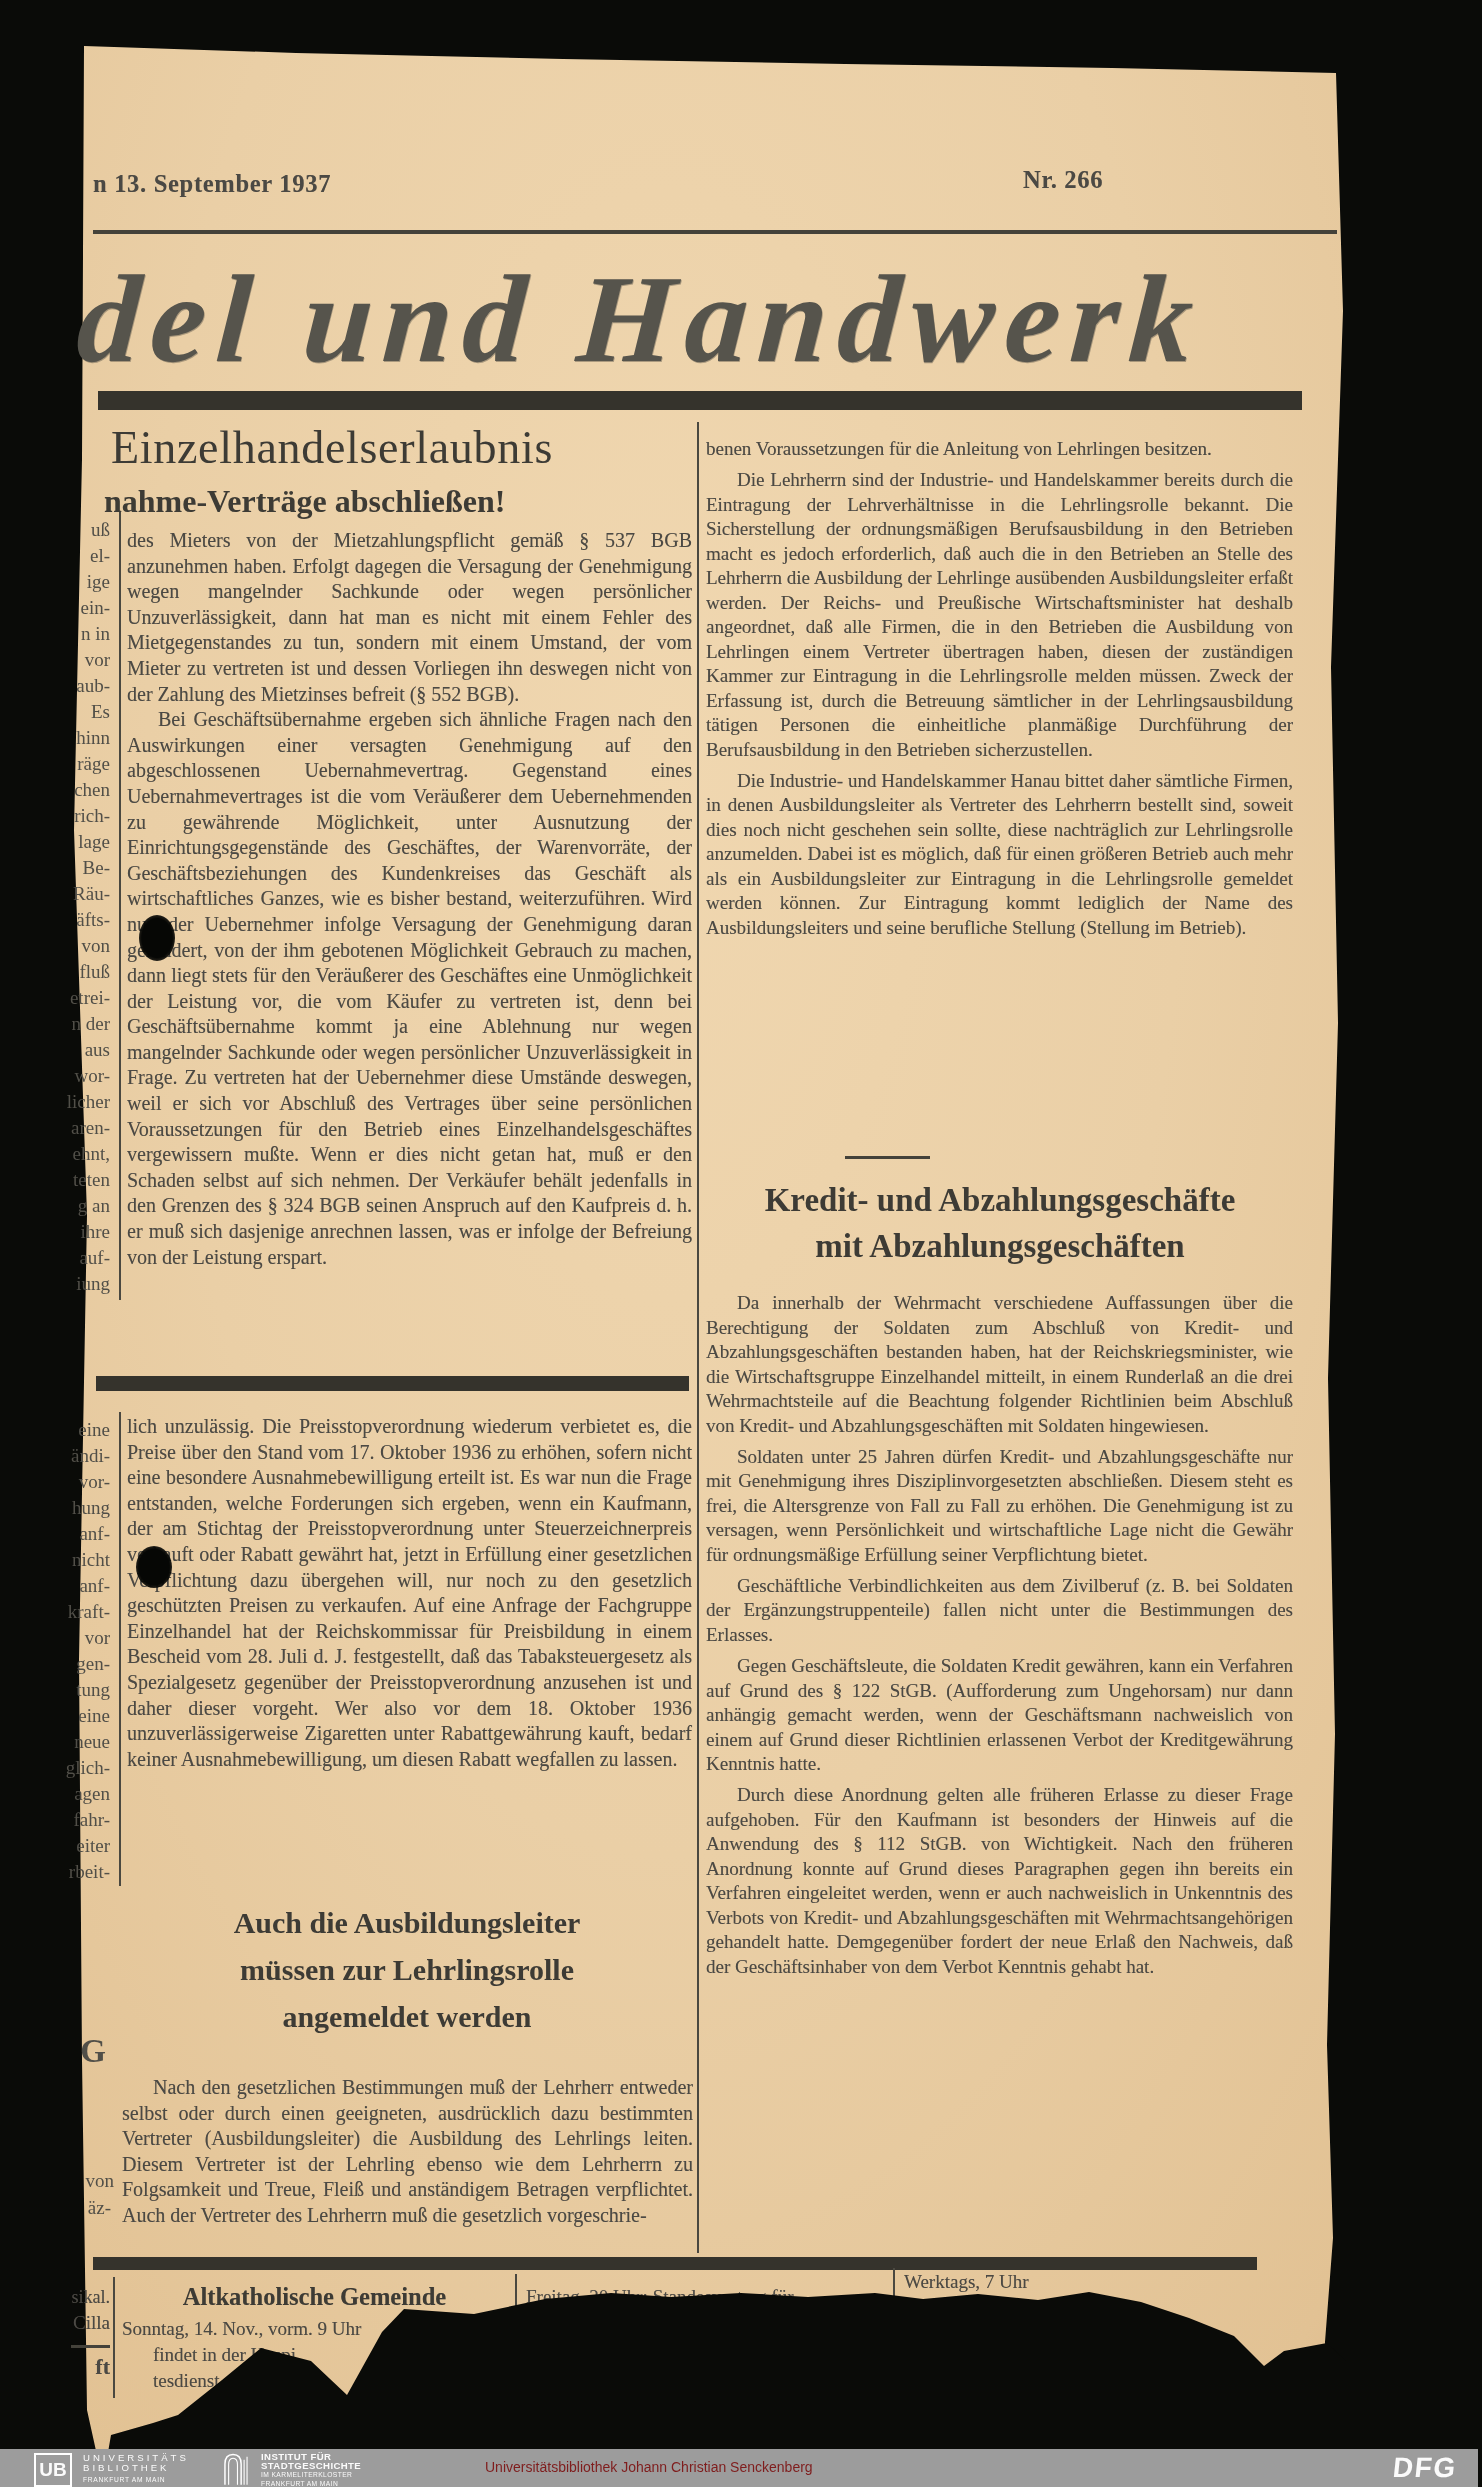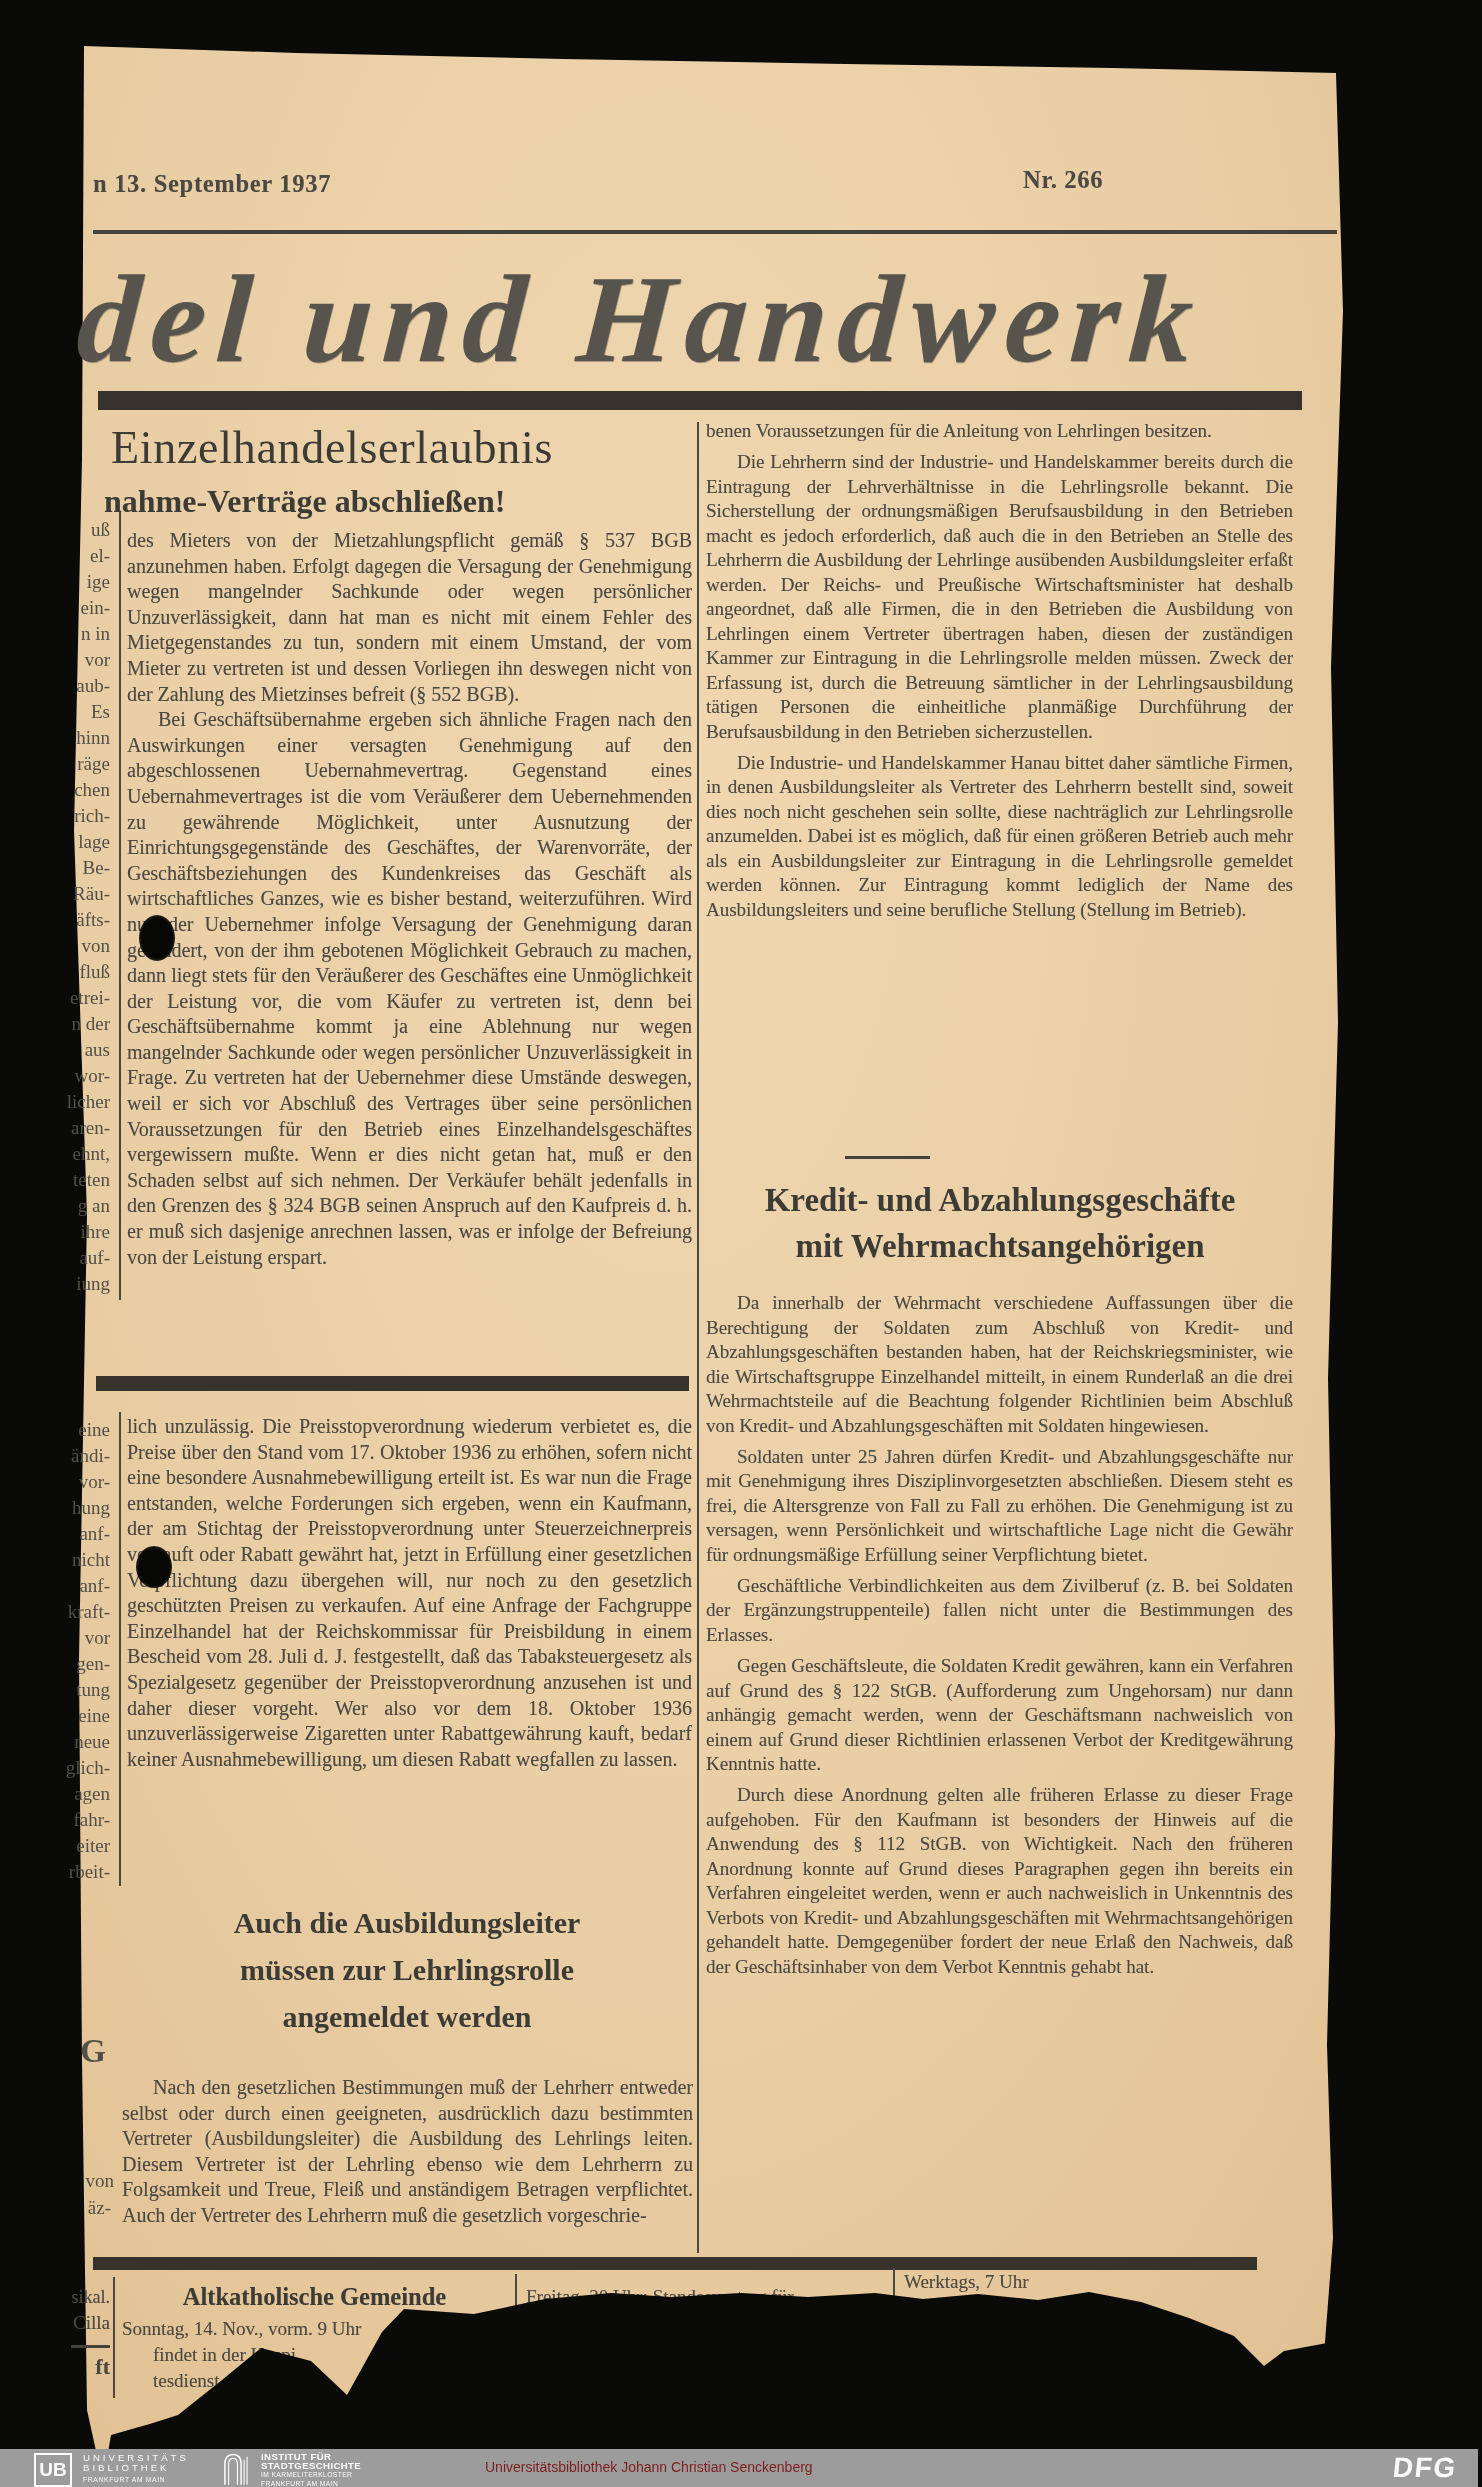--- a/index.html
+++ b/index.html
@@ -150,31 +150,31 @@
       <div>müssen zur Lehrlingsrolle</div>
       <div>angemeldet werden</div>
     </div>
 
     <div class="abs ink" style="left:122px;top:2075px;width:571px;">
       <p class="indent">Nach den gesetzlichen Bestimmungen muß der Lehrherr entweder selbst oder durch einen geeigneten, ausdrücklich dazu bestimmten Vertreter (Ausbildungsleiter) die Ausbildung des Lehrlings leiten. Diesem Vertreter ist der Lehrling ebenso wie dem Lehrherrn zu Folgsamkeit und Treue, Fleiß und anständigem Betragen verpflichtet. Auch der Vertreter des Lehrherrn muß die gesetzlich vorgeschrie-</p>
     </div>
   </div>
 
   <div class="rcol">
-    <div class="abs ink" style="left:706px;top:419px;width:587px;">
+    <div class="abs ink" style="left:706px;top:437px;width:587px;">
       <p>benen Voraussetzungen für die Anleitung von Lehrlingen besitzen.</p>
       <p class="indent">Die Lehrherrn sind der Industrie- und Handelskammer bereits durch die Eintragung der Lehrverhältnisse in die Lehrlingsrolle bekannt. Die Sicherstellung der ordnungsmäßigen Berufsausbildung in den Betrieben macht es jedoch erforderlich, daß auch die in den Betrieben an Stelle des Lehrherrn die Ausbildung der Lehrlinge ausübenden Ausbildungsleiter erfaßt werden. Der Reichs- und Preußische Wirtschaftsminister hat deshalb angeordnet, daß alle Firmen, die in den Betrieben die Ausbildung von Lehrlingen einem Vertreter übertragen haben, diesen der zuständigen Kammer zur Eintragung in die Lehrlingsrolle melden müssen. Zweck der Erfassung ist, durch die Betreuung sämtlicher in der Lehrlingsausbildung tätigen Personen die einheitliche planmäßige Durchführung der Berufsausbildung in den Betrieben sicherzustellen.</p>
       <p class="indent">Die Industrie- und Handelskammer Hanau bittet daher sämtliche Firmen, in denen Ausbildungsleiter als Vertreter des Lehrherrn bestellt sind, soweit dies noch nicht geschehen sein sollte, diese nachträglich zur Lehrlingsrolle anzumelden. Dabei ist es möglich, daß für einen größeren Betrieb auch mehr als ein Ausbildungsleiter zur Eintragung in die Lehrlingsrolle gemeldet werden können. Zur Eintragung kommt lediglich der Name des Ausbildungsleiters und seine berufliche Stellung (Stellung im Betrieb).</p>
     </div>
 
     <div class="abs rule-h" style="left:845px;top:1156px;width:85px;height:3px;"></div>
 
     <div class="abs h-credit dark" style="left:700px;top:1177px;width:600px;">
       <div>Kredit- und Abzahlungsgeschäfte</div>
-      <div>mit Wehrmachtsangehörigen</div>
+      <div>mit Abzahlungsgeschäften</div>
     </div>
 
     <div class="abs ink" style="left:706px;top:1291px;width:587px;">
       <p class="indent">Da innerhalb der Wehrmacht verschiedene Auffassungen über die Berechtigung der Soldaten zum Abschluß von Kredit- und Abzahlungsgeschäften bestanden haben, hat der Reichskriegsminister, wie die Wirtschaftsgruppe Einzelhandel mitteilt, in einem Runderlaß an die drei Wehrmachtsteile auf die Beachtung folgender Richtlinien beim Abschluß von Kredit- und Abzahlungsgeschäften mit Soldaten hingewiesen.</p>
       <p class="indent">Soldaten unter 25 Jahren dürfen Kredit- und Abzahlungsgeschäfte nur mit Genehmigung ihres Disziplinvorgesetzten abschließen. Diesem steht es frei, die Altersgrenze von Fall zu Fall zu erhöhen. Die Genehmigung ist zu versagen, wenn Persönlichkeit und wirtschaftliche Lage nicht die Gewähr für ordnungsmäßige Erfüllung seiner Verpflichtung bietet.</p>
       <p class="indent">Geschäftliche Verbindlichkeiten aus dem Zivilberuf (z. B. bei Soldaten der Ergänzungstruppenteile) fallen nicht unter die Bestimmungen des Erlasses.</p>
       <p class="indent">Gegen Geschäftsleute, die Soldaten Kredit gewähren, kann ein Verfahren auf Grund des § 122 StGB. (Aufforderung zum Ungehorsam) nur dann anhängig gemacht werden, wenn der Geschäftsmann nachweislich von einem auf Grund dieser Richtlinien erlassenen Verbot der Kreditgewährung Kenntnis hatte.</p>
       <p class="indent">Durch diese Anordnung gelten alle früheren Erlasse zu dieser Frage aufgehoben. Für den Kaufmann ist besonders der Hinweis auf die Anwendung des § 112 StGB. von Wichtigkeit. Nach den früheren Anordnung konnte auf Grund dieses Paragraphen gegen ihn bereits ein Verfahren eingeleitet werden, wenn er auch nachweislich in Unkenntnis des Verbots von Kredit- und Abzahlungsgeschäften mit Wehrmachtsangehörigen gehandelt hatte. Demgegenüber fordert der neue Erlaß den Nachweis, daß der Geschäftsinhaber von dem Verbot Kenntnis gehabt hat.</p>
     </div>
   </div>

